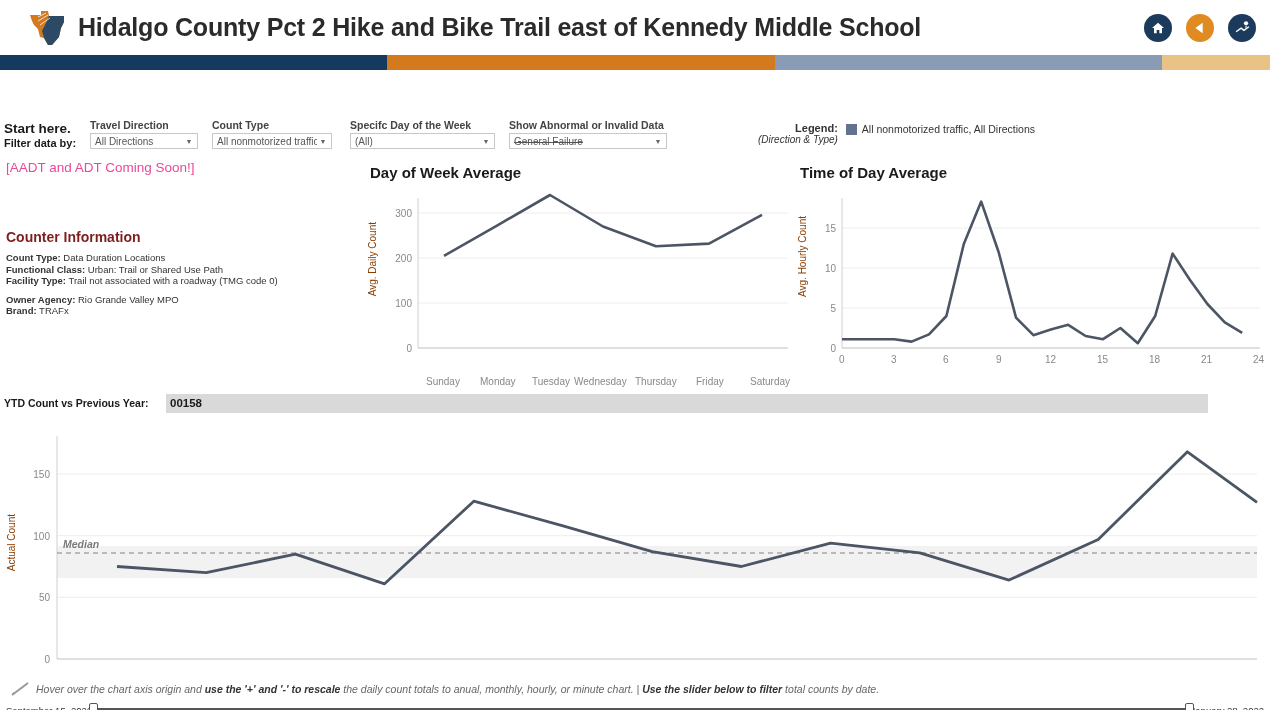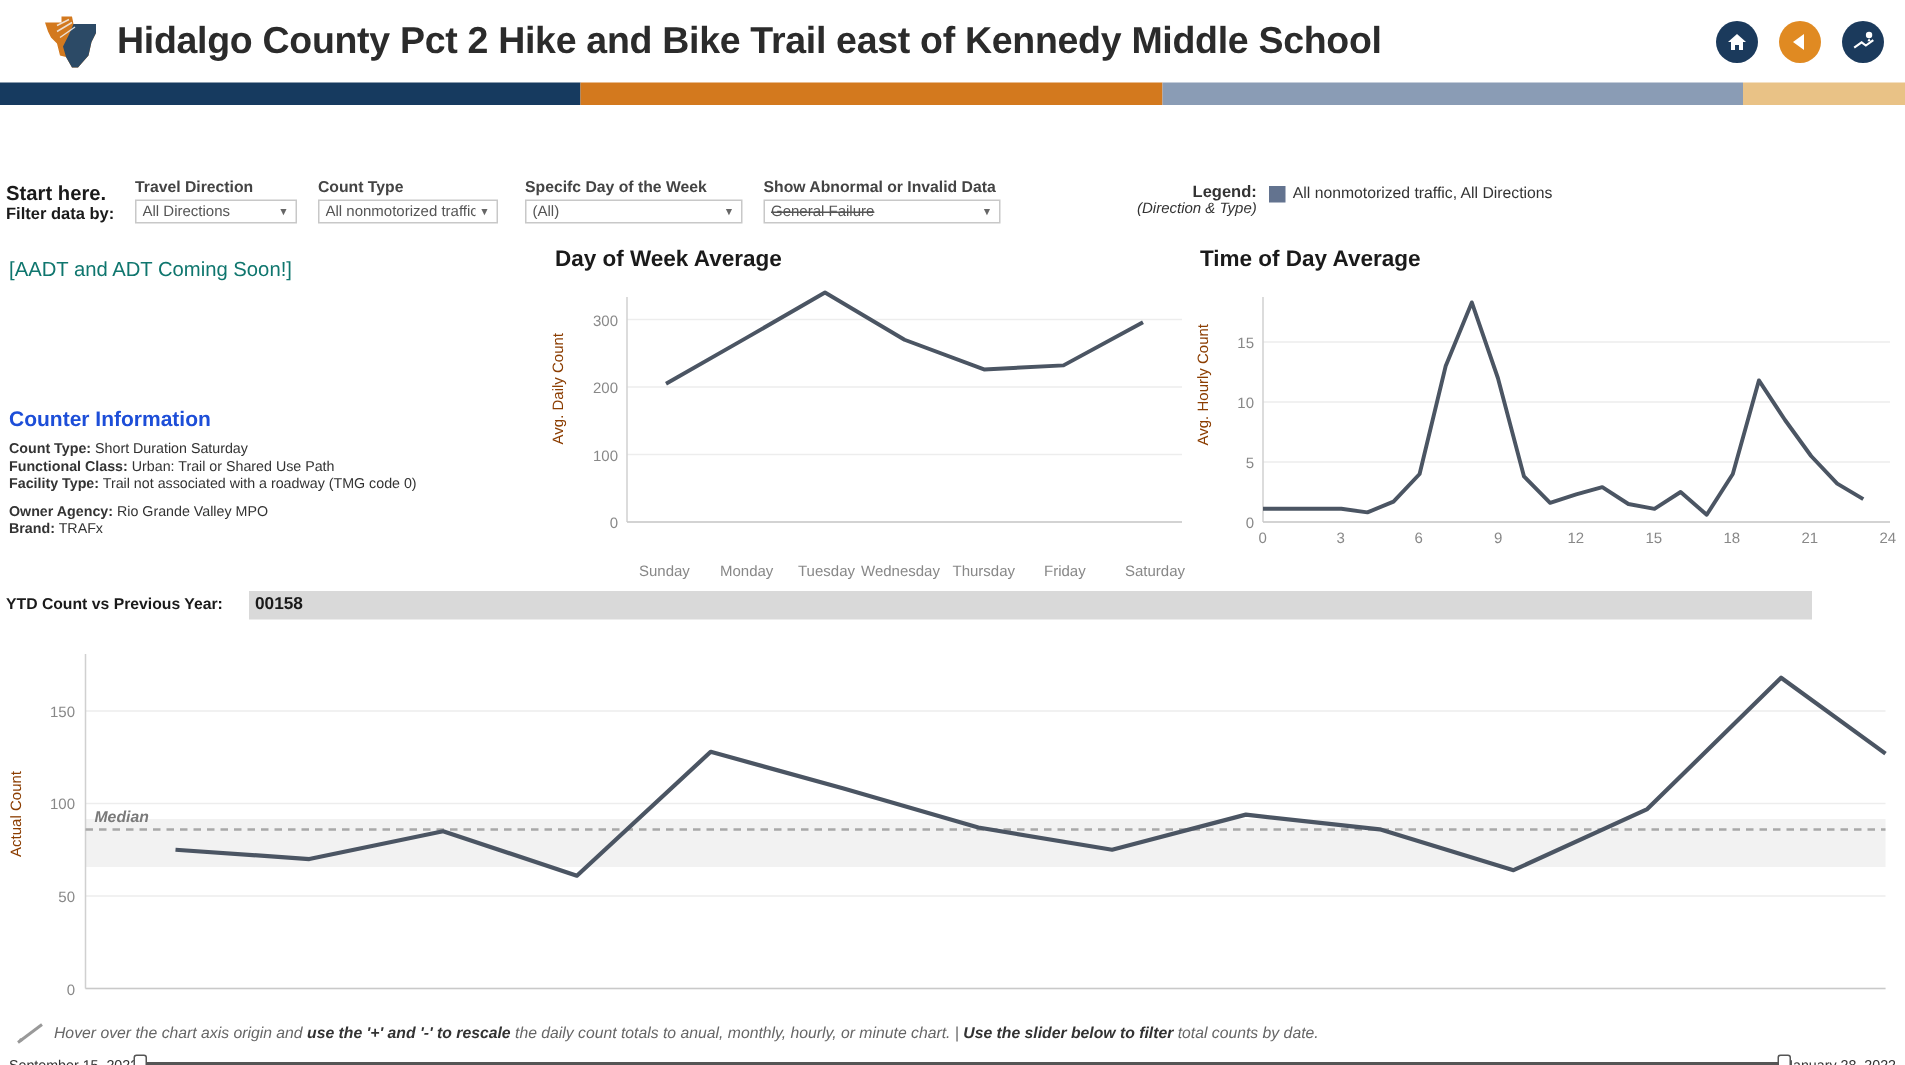--- a/index.html
+++ b/index.html
@@ -89,22 +89,22 @@
   .legend-labels .lg1 { font-size: 11px; font-weight: bold; color: #333; line-height: 12px; }
   .legend-labels .lg2 { font-size: 10px; font-style: italic; color: #333; line-height: 12px; }
   .legend-entry { display: flex; align-items: center; gap: 5px; padding-top: 1px; }
   .legend-swatch { width: 11px; height: 11px; background: #63738f; }
   .legend-text { font-size: 10.5px; color: #333; white-space: nowrap; }
 
   
   .main { position: relative; height: 232px; }
 
   .left-panel { position: absolute; left: 6px; top: 0; width: 350px; }
-  .aadt-note { font-size: 13.5px; color: #0f766e; margin-top: 12px; }
-  .counter-title { font-size: 14px; font-weight: bold; color: #1d4ed8; margin-top: 84px; }
+  .aadt-note { font-size: 13.5px; color: #ec4899; }
+  .counter-title { font-size: 14px; font-weight: bold; color: #7f1d1d; margin-top: 54px; }
   .counter-lines { margin-top: 7px; }
   .counter-lines div { font-size: 9.5px; color: #333; line-height: 11.5px; }
   .counter-lines .gap { height: 7px; line-height: 7px; }
   .counter-lines b { font-weight: bold; }
 
   
   .chart-box { position: absolute; }
   .chart-title { font-size: 15px; font-weight: bold; color: #1a1a1a; }
   .axis-label-y {
     position: absolute;
@@ -266,21 +266,21 @@
   </div>
 </div>
 
 <div class="main">
 
   <div class="left-panel">
     <div class="aadt-note">[AADT and ADT Coming Soon!]</div>
     <div class="counter-title">Counter Information</div>
     <div class="counter-lines">
       <div>
-        <b>Count Type:</b><span> Short Duration Saturday</span>
+        <b>Count Type:</b><span> Data Duration Locations</span>
       </div>
       <div>
         <b>Functional Class:</b><span> Urban: Trail or Shared Use Path</span>
       </div>
       <div>
         <b>Facility Type:</b><span> Trail not associated with a roadway (TMG code 0)</span>
       </div>
       <div class="gap">&nbsp;</div>
       <div>
         <b>Owner Agency:</b><span> Rio Grande Valley MPO</span>

